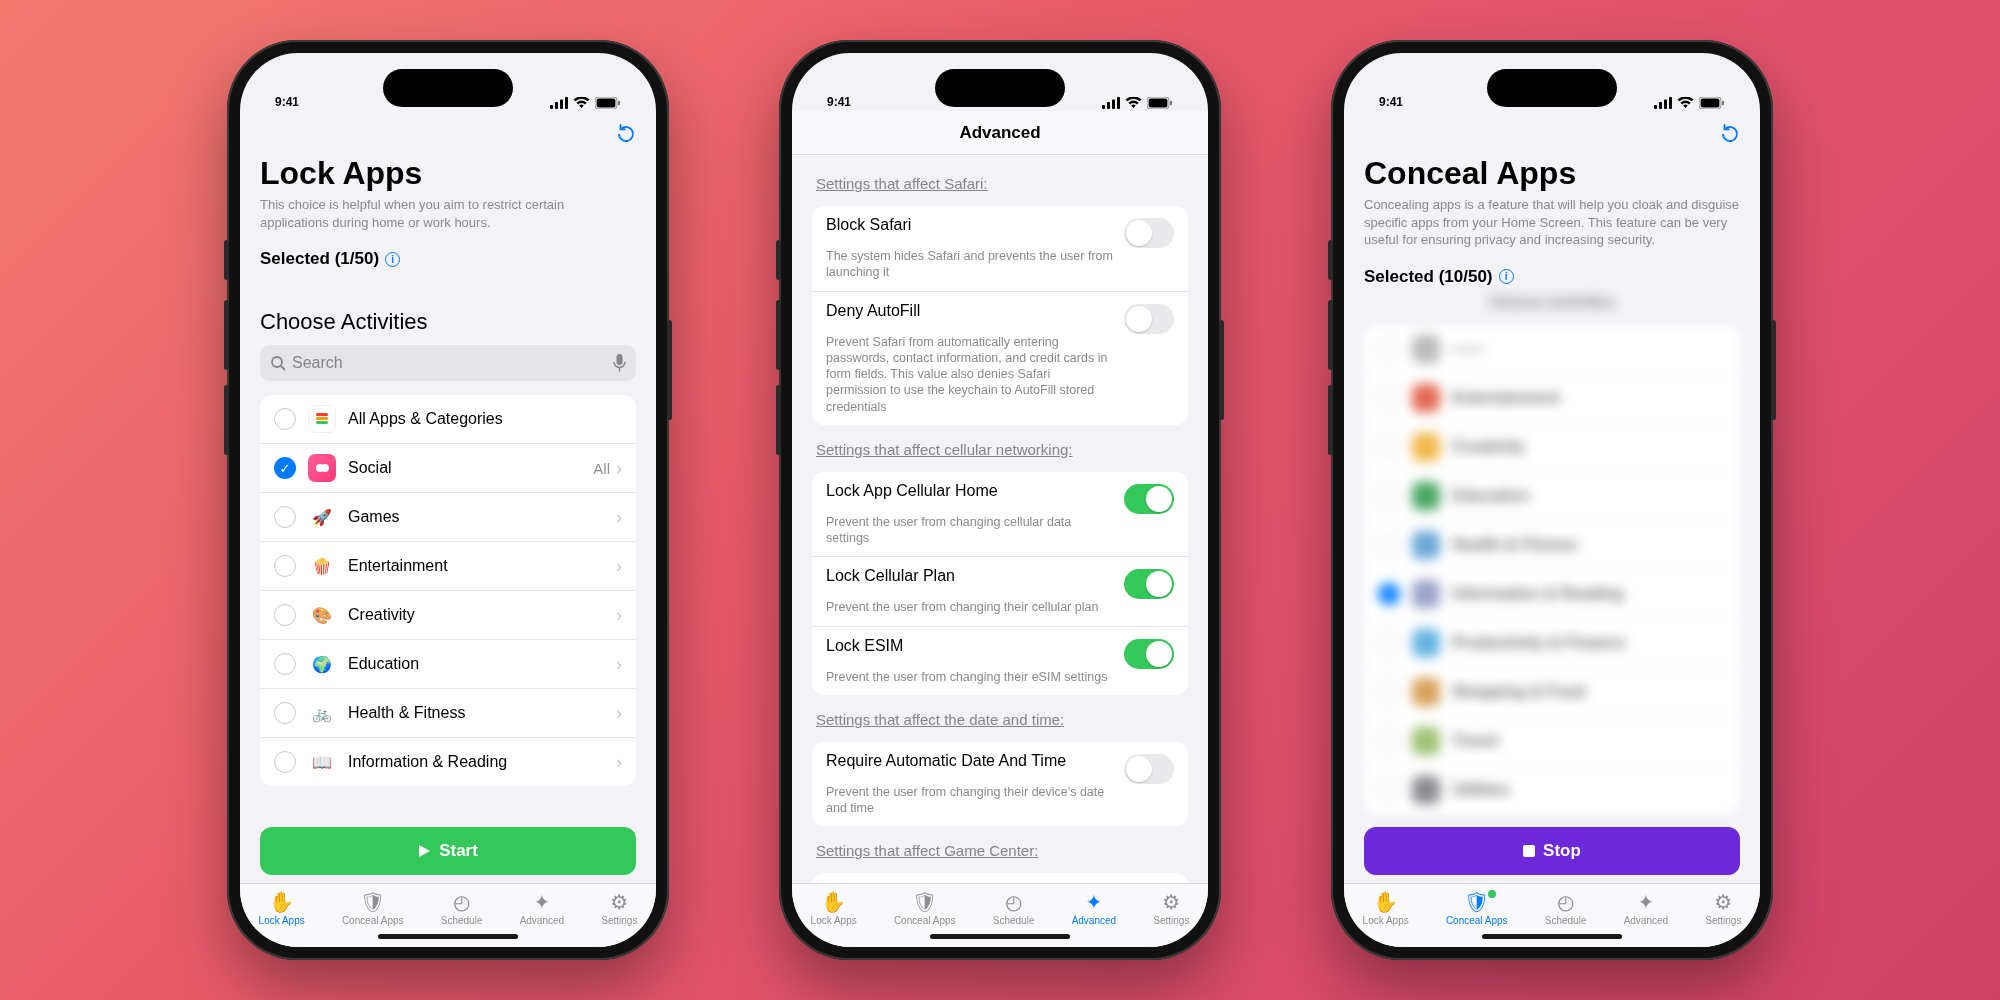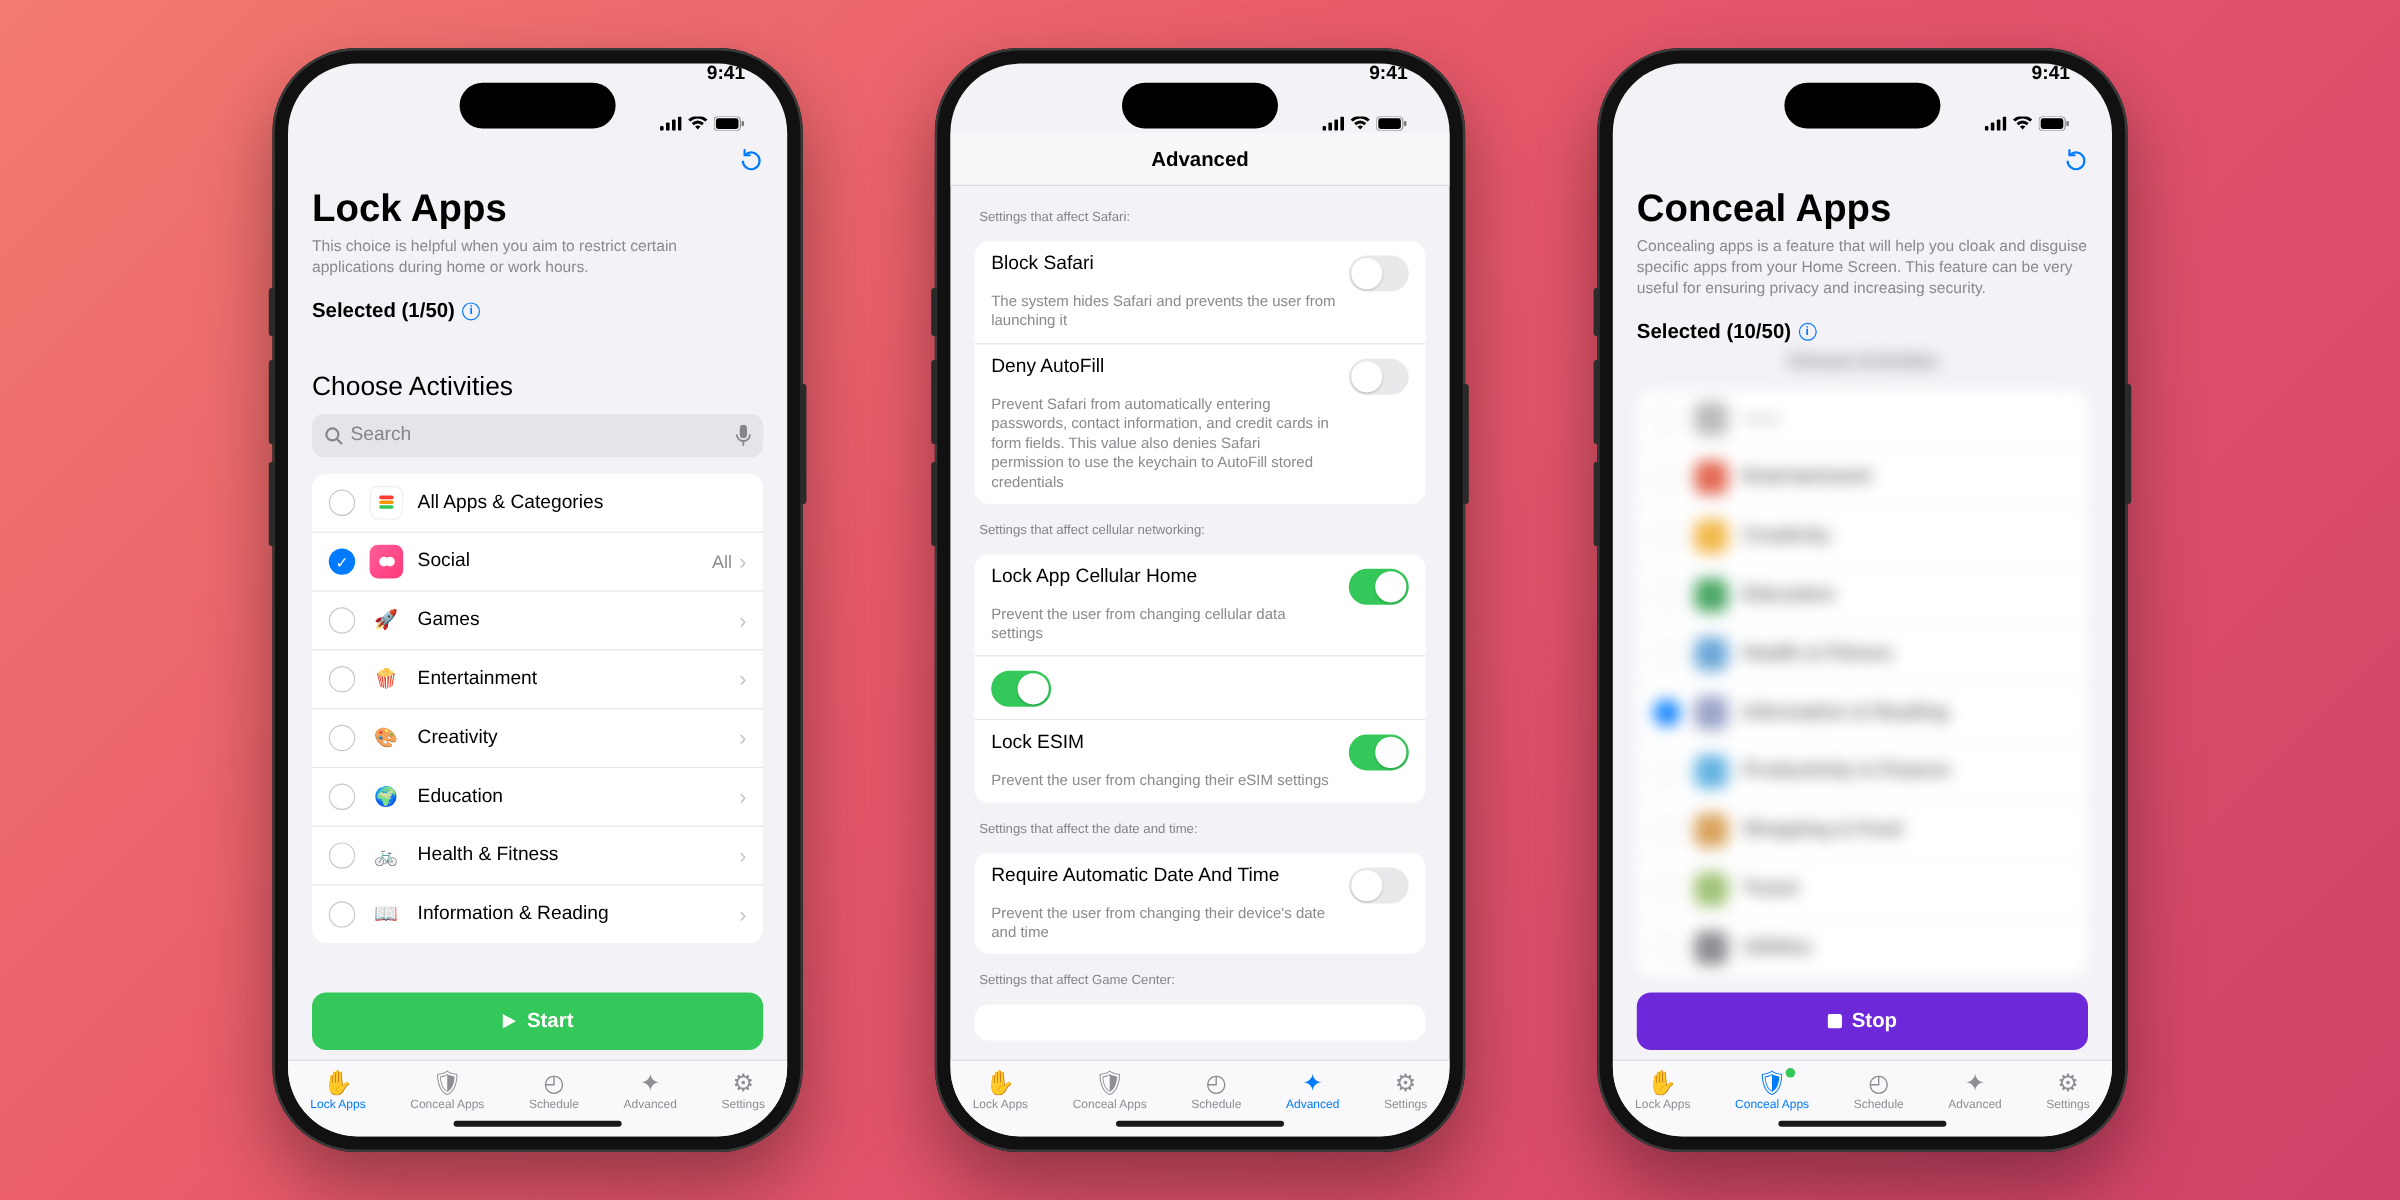--- a/index.html
+++ b/index.html
@@ -15,21 +15,21 @@
     box-shadow: 0 30px 60px rgba(0,0,0,.35), inset 0 0 0 2px #3a3a3a;
   }
   .bezel-btn { position:absolute; background:#2a2a2a; border-radius:3px; }
   .pb1 { left:-3px; top:200px; width:5px; height:40px; }
   .pb2 { left:-3px; top:260px; width:5px; height:70px; }
   .pb3 { left:-3px; top:345px; width:5px; height:70px; }
   .pb4 { right:-3px; top:280px; width:5px; height:100px; }
   .screen { width: 100%; height: 100%; border-radius: 58px; overflow: hidden; position: relative; display:flex; flex-direction:column; }
   .screen.light { background: #f2f2f7; }
   .notch { position:absolute; top:16px; left:50%; transform:translateX(-50%); width:130px; height:38px; background:#000; border-radius:22px; z-index:50; }
-  .statusbar { height:58px; display:flex; justify-content:space-between; align-items:flex-end; padding:0 35px 2px; font-weight:600; font-size:16px;flex-direction:column; }
+  .statusbar { height:58px; display:flex; justify-content:space-between; align-items:flex-end; padding:0 35px 2px; font-weight:600; font-size:12px; }
   .status-right { display:flex; gap:5px; align-items:center; }
   .home-ind { position:absolute; bottom:8px; left:50%; transform:translateX(-50%); width:140px; height:5px; background:#000; border-radius:3px; opacity:.9;}
   .topnav { height:44px; display:flex; align-items:center; justify-content:flex-end; padding:0 20px; }
   .topnav.center { justify-content:center; font-weight:600; font-size:17px; }
   .refresh { color:#007aff; }
   .content { flex:1; overflow:hidden; padding:0 20px; position:relative; }
   h1 { font-size:32px; font-weight:700; margin-top:0px; }
   .sub { font-size:13px; color:#8a8a8e; margin-top:4px; line-height:1.35;}
   .selrow { margin-top:18px; font-size:17px; font-weight:600; display:flex; align-items:center; gap:6px;}
   .info-dot { width:15px; height:15px; border:1.5px solid #007aff; border-radius:50%; color:#007aff; font-size:10px; display:inline-flex; align-items:center; justify-content:center; font-weight:700;}
@@ -47,21 +47,21 @@
   .chev { font-size:18px; color:#c5c5c9; }
   .bigbtn { position:absolute; left:20px; right:20px; bottom:72px; height:48px; border-radius:12px; color:#fff; font-size:17px; font-weight:600; display:flex; align-items:center; justify-content:center; gap:8px;}
   .green { background:#34c759; }
   .red { background:#6d28d9; }
   .tabbar { position:absolute; left:0; right:0; bottom:0; height:64px; padding-bottom:14px; background:rgba(249,249,251,.94); border-top:1px solid #d9d9de; display:flex; justify-content:space-around; align-items:center;}
   .tab { display:flex; flex-direction:column; align-items:center; font-size:10px; color:#8e8e93; gap:2px; position:relative;}
   .tab.active { color:#007aff; }
   .tab .ticon { font-size:20px; height:22px; display:flex; align-items:center;}
   .tab .dot { position:absolute; top:-1px; right:12px; width:8px; height:8px; border-radius:50%; background:#34c759;}
   
-  .grouphdr { font-size:11px; color:#848489; margin:16px 4px 6px; }
+  .grouphdr { font-size:15px; color:#848489; margin:16px 4px 6px;text-decoration:underline; }
   .setrow { display:flex; padding:10px 14px; border-top:1px solid #e6e6ea; gap:10px; align-items:flex-start;}
   .setrow:first-child { border-top:none; }
   .settext { flex:1; }
   .settitle { font-size:16px; }
   .setdesc { font-size:12.5px; color:#8a8a8e; margin-top:14px; line-height:1.3;}
   .switch { width:50px; height:30px; border-radius:15px; background:#e9e9eb; position:relative; flex:none; margin-top:2px;}
   .switch::after { content:""; position:absolute; top:2px; left:2px; width:26px; height:26px; border-radius:50%; background:#fff; box-shadow:0 1px 2px rgba(0,0,0,.2);}
   .switch.on { background:#34c759; }
   .switch.on::after { left:22px; }
   
@@ -287,20 +287,24 @@
       <div class="grouphdr">Settings that affect cellular networking:</div>
       <div class="card">
         <div class="setrow">
           <div class="settext">
               <div class="settitle">Lock App Cellular Home</div>
               <div class="setdesc">Prevent the user from changing cellular data settings</div>
             </div>
           <div class="switch on"></div>
         </div>
         <div class="setrow">
+          <div class="settext">
+              <div class="settitle">Lock Cellular Plan</div>
+              <div class="setdesc">Prevent the user from changing their cellular plan</div>
+            </div>
           <div class="switch on"></div>
         </div>
         <div class="setrow">
           <div class="settext">
               <div class="settitle">Lock ESIM</div>
               <div class="setdesc">Prevent the user from changing their eSIM settings</div>
             </div>
           <div class="switch on"></div>
         </div>
       </div>

